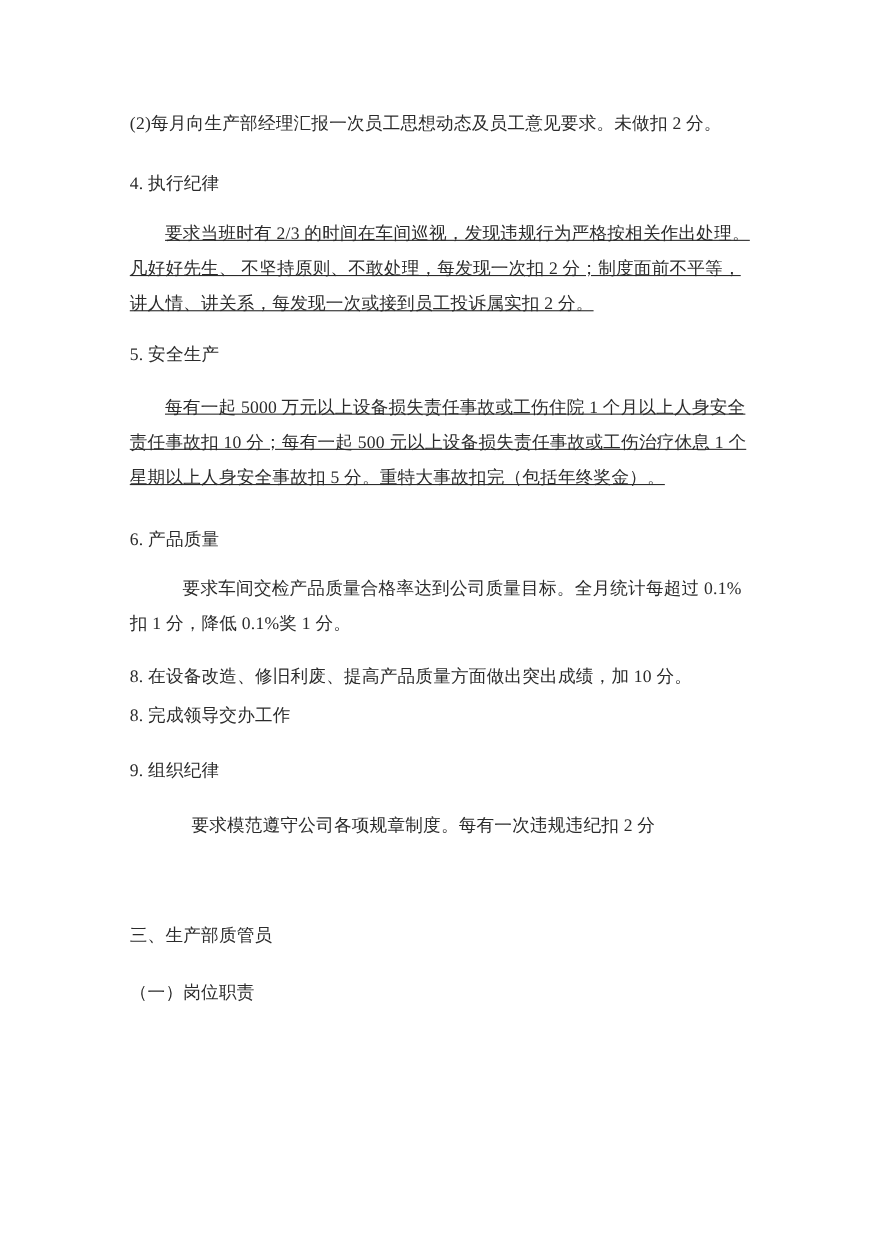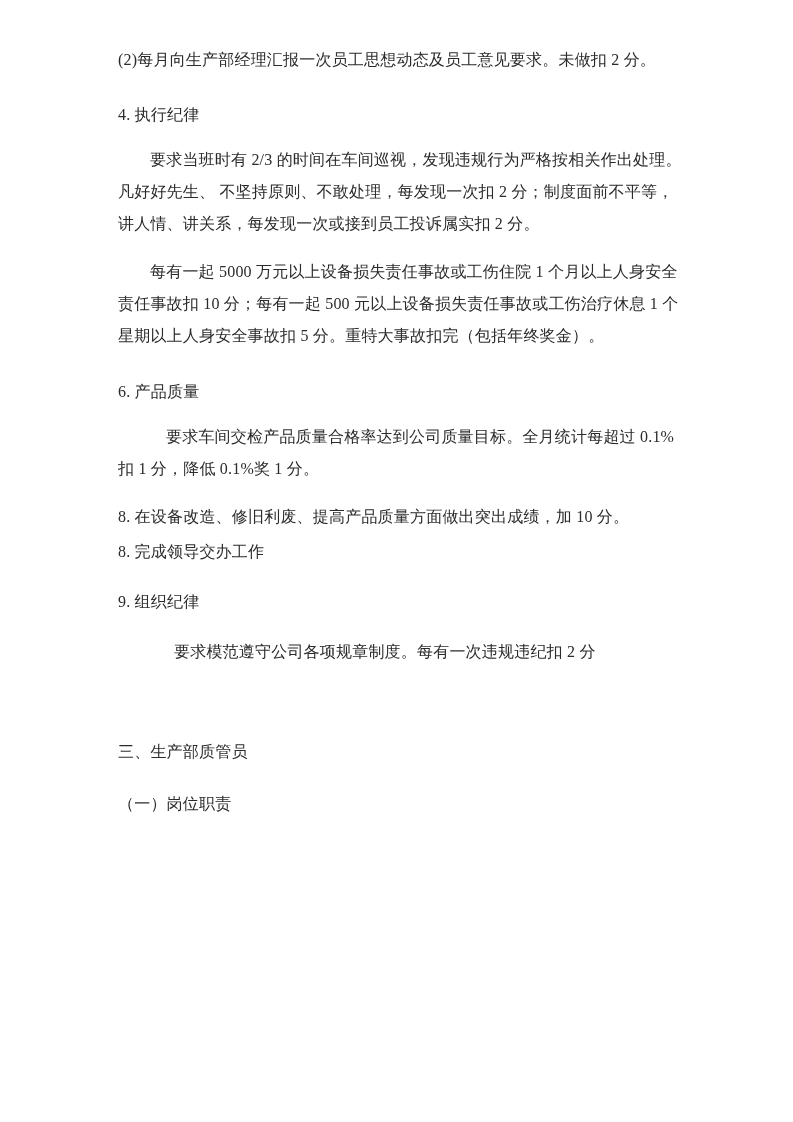--- a/index.html
+++ b/index.html
@@ -11,48 +11,49 @@
     width: 793px;
     height: 1122px;
     overflow: hidden;
     font-family: "Liberation Serif", "DejaVu Serif", serif;
   }
   .page {
     box-sizing: border-box;
     width: 724px;
     height: 1122px;
     background: #ffffff;
-    padding-top: 44px;
+    padding-top: 97px;
     padding-left: 118px;
   }
   .doc-p {
     margin: 0;
     width: 564px;
     font-size: 16px;
     line-height: 32px;
     color: #2b2b2b;
     letter-spacing: 0.2px;
     text-align: left;
     word-break: normal;
     overflow-wrap: break-word;
   }
-  .indent-2 { text-indent: 2em; }
+  .indent-2 { text-indent: 2em; text-decoration: underline; }
   .indent-3 { text-indent: 3em; }
   .indent-3-5 { text-indent: 3.5em; }
 </style>
 </head>
 <body>
 
 <div class="page">
   <p class="doc-p" style="margin-top:0">(2)每月向生产部经理汇报一次员工思想动态及员工意见要求。未做扣 2 分。</p>
 
   <p class="doc-p" style="margin-top:23px">4. 执行纪律</p>
 
   <p class="doc-p indent-2" style="margin-top:13px">要求当班时有 2/3 的时间在车间巡视，发现违规行为严格按相关作出处理。凡好好先生、 不坚持原则、不敢处理，每发现一次扣 2 分；制度面前不平等，讲人情、讲关系，每发现一次或接到员工投诉属实扣 2 分。</p>
 
+  <p class="doc-p" style="margin-top:14px">5. 安全生产</p>
 
   <p class="doc-p indent-2" style="margin-top:16px">每有一起 5000 万元以上设备损失责任事故或工伤住院 1 个月以上人身安全责任事故扣 10 分；每有一起 500 元以上设备损失责任事故或工伤治疗休息 1 个星期以上人身安全事故扣 5 分。重特大事故扣完（包括年终奖金）。</p>
 
   <p class="doc-p" style="margin-top:24px">6. 产品质量</p>
 
   <p class="doc-p indent-3" style="margin-top:13px">要求车间交检产品质量合格率达到公司质量目标。全月统计每超过 0.1%扣 1 分，降低 0.1%奖 1 分。</p>
 
   <p class="doc-p" style="margin-top:16px">8. 在设备改造、修旧利废、提高产品质量方面做出突出成绩，加 10 分。</p>
 
   <p class="doc-p" style="margin-top:3px">8. 完成领导交办工作</p>

